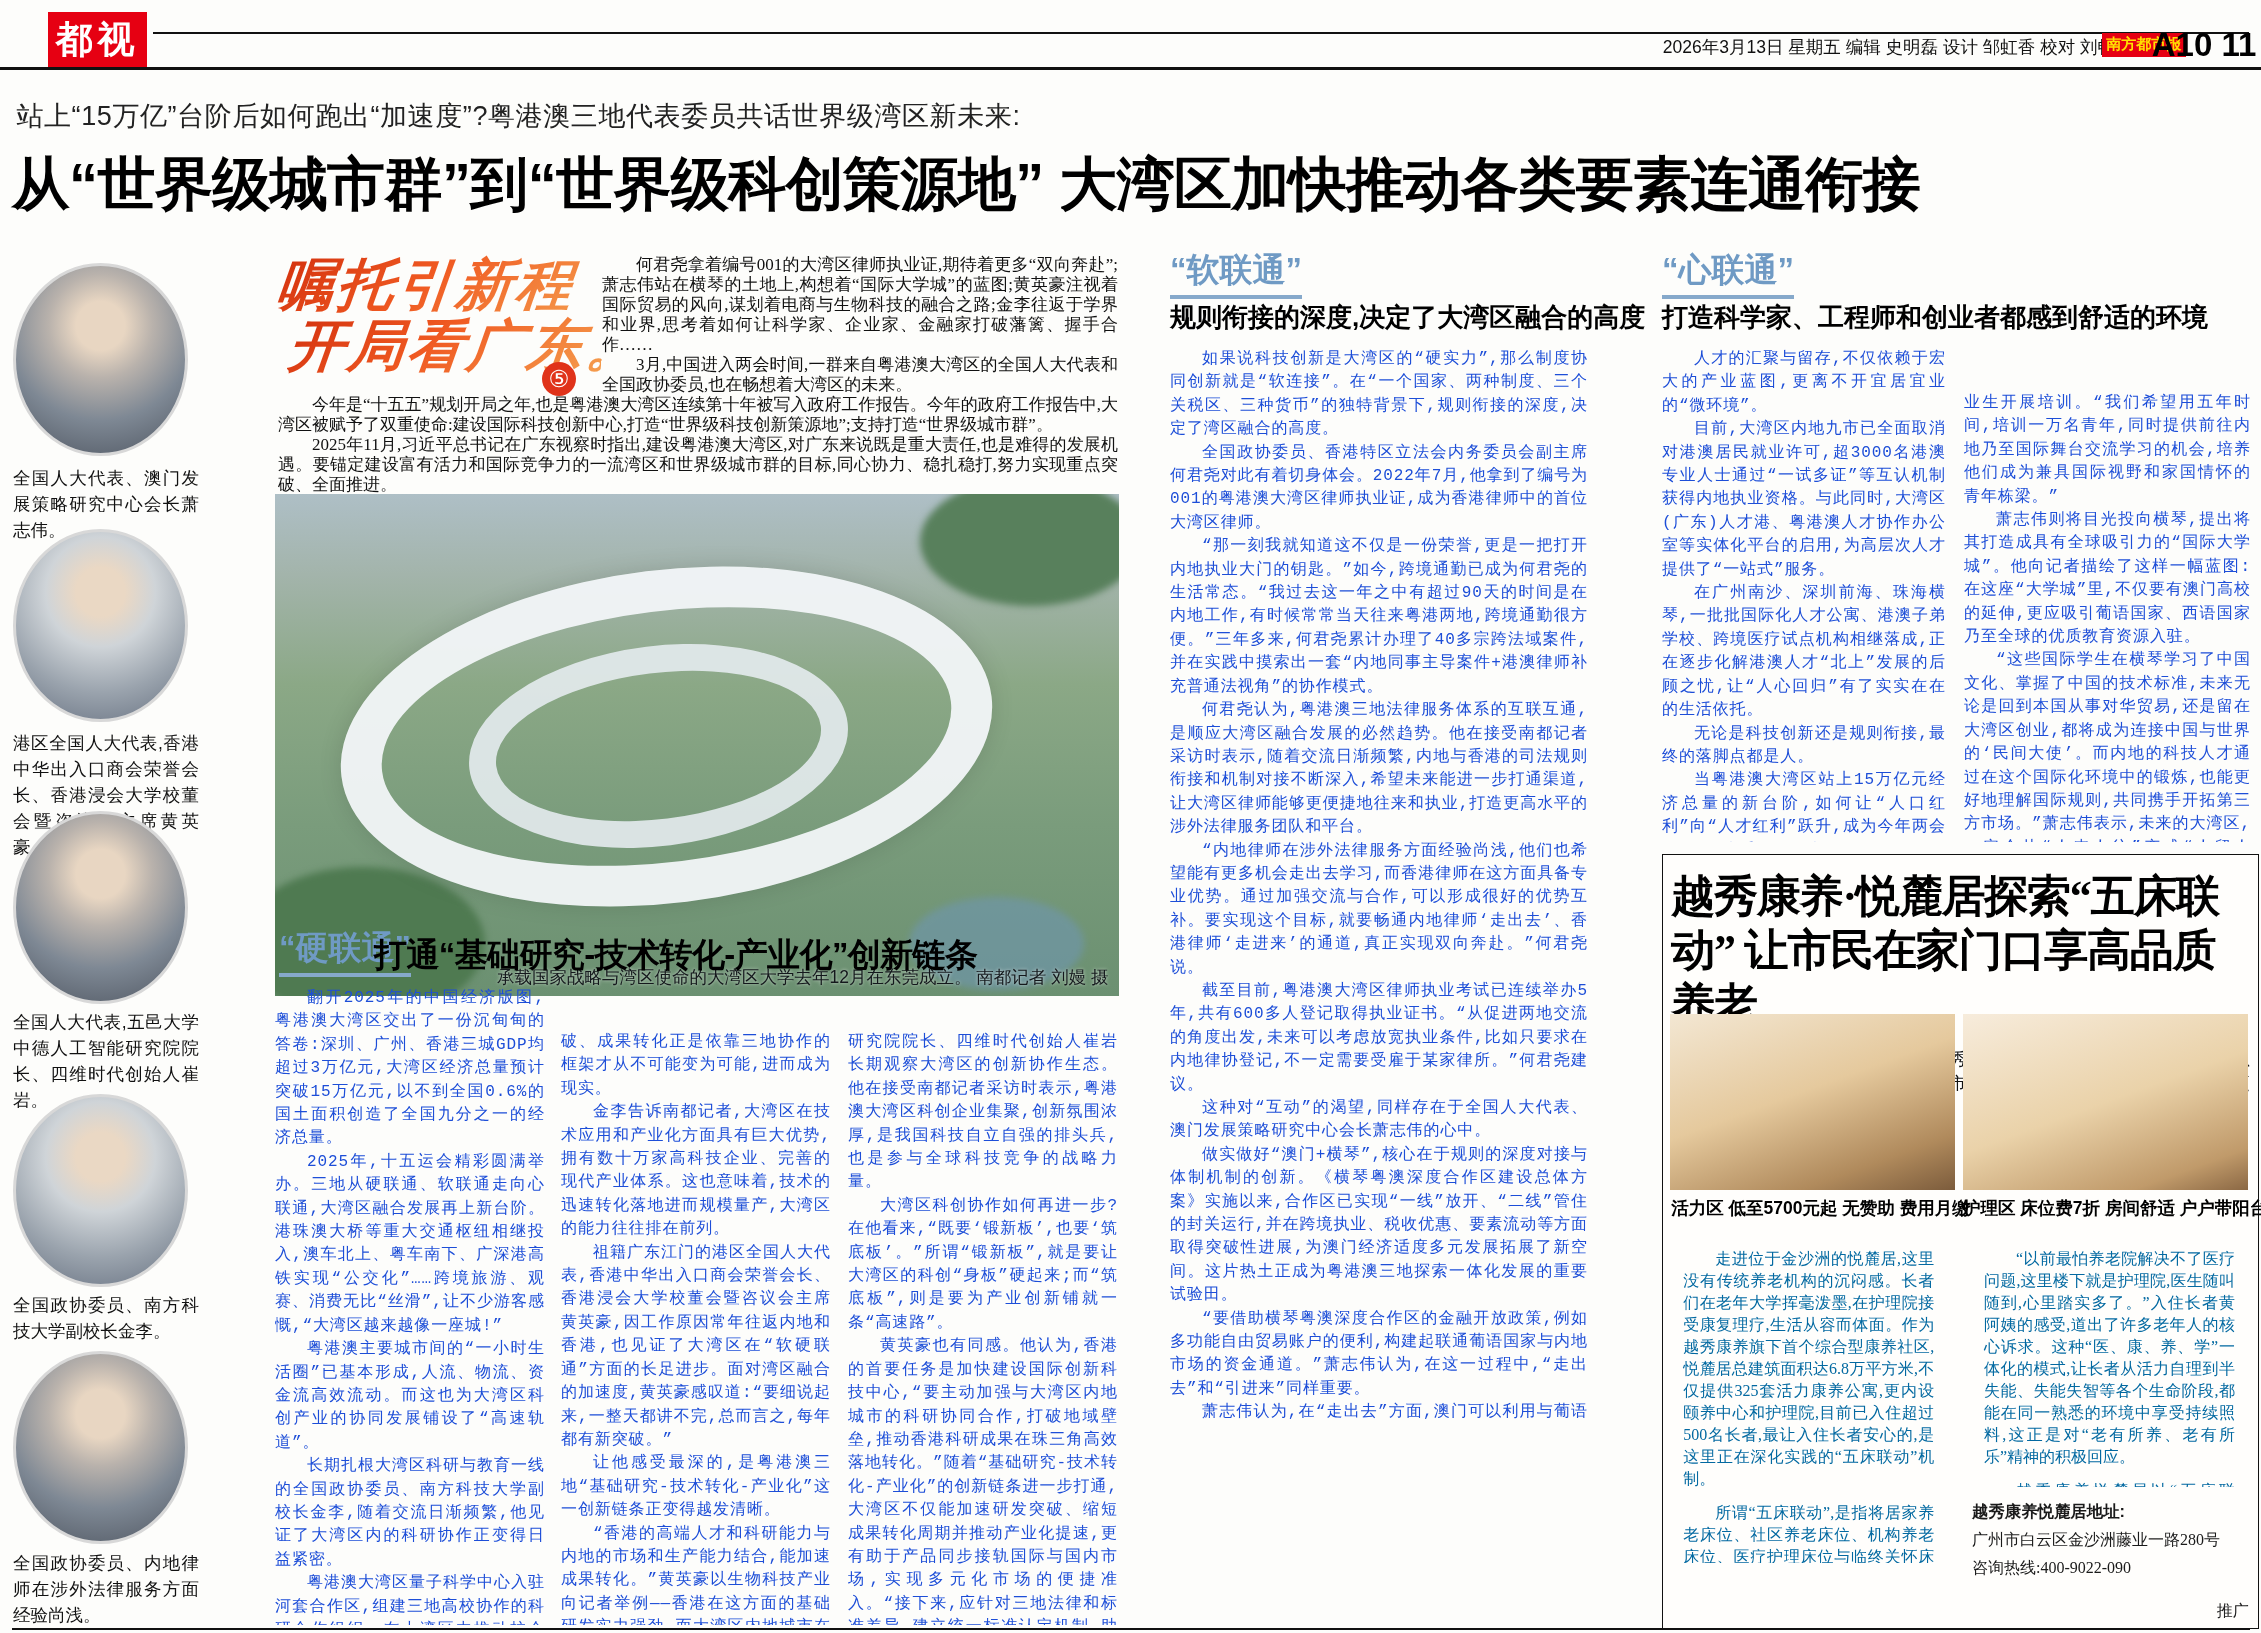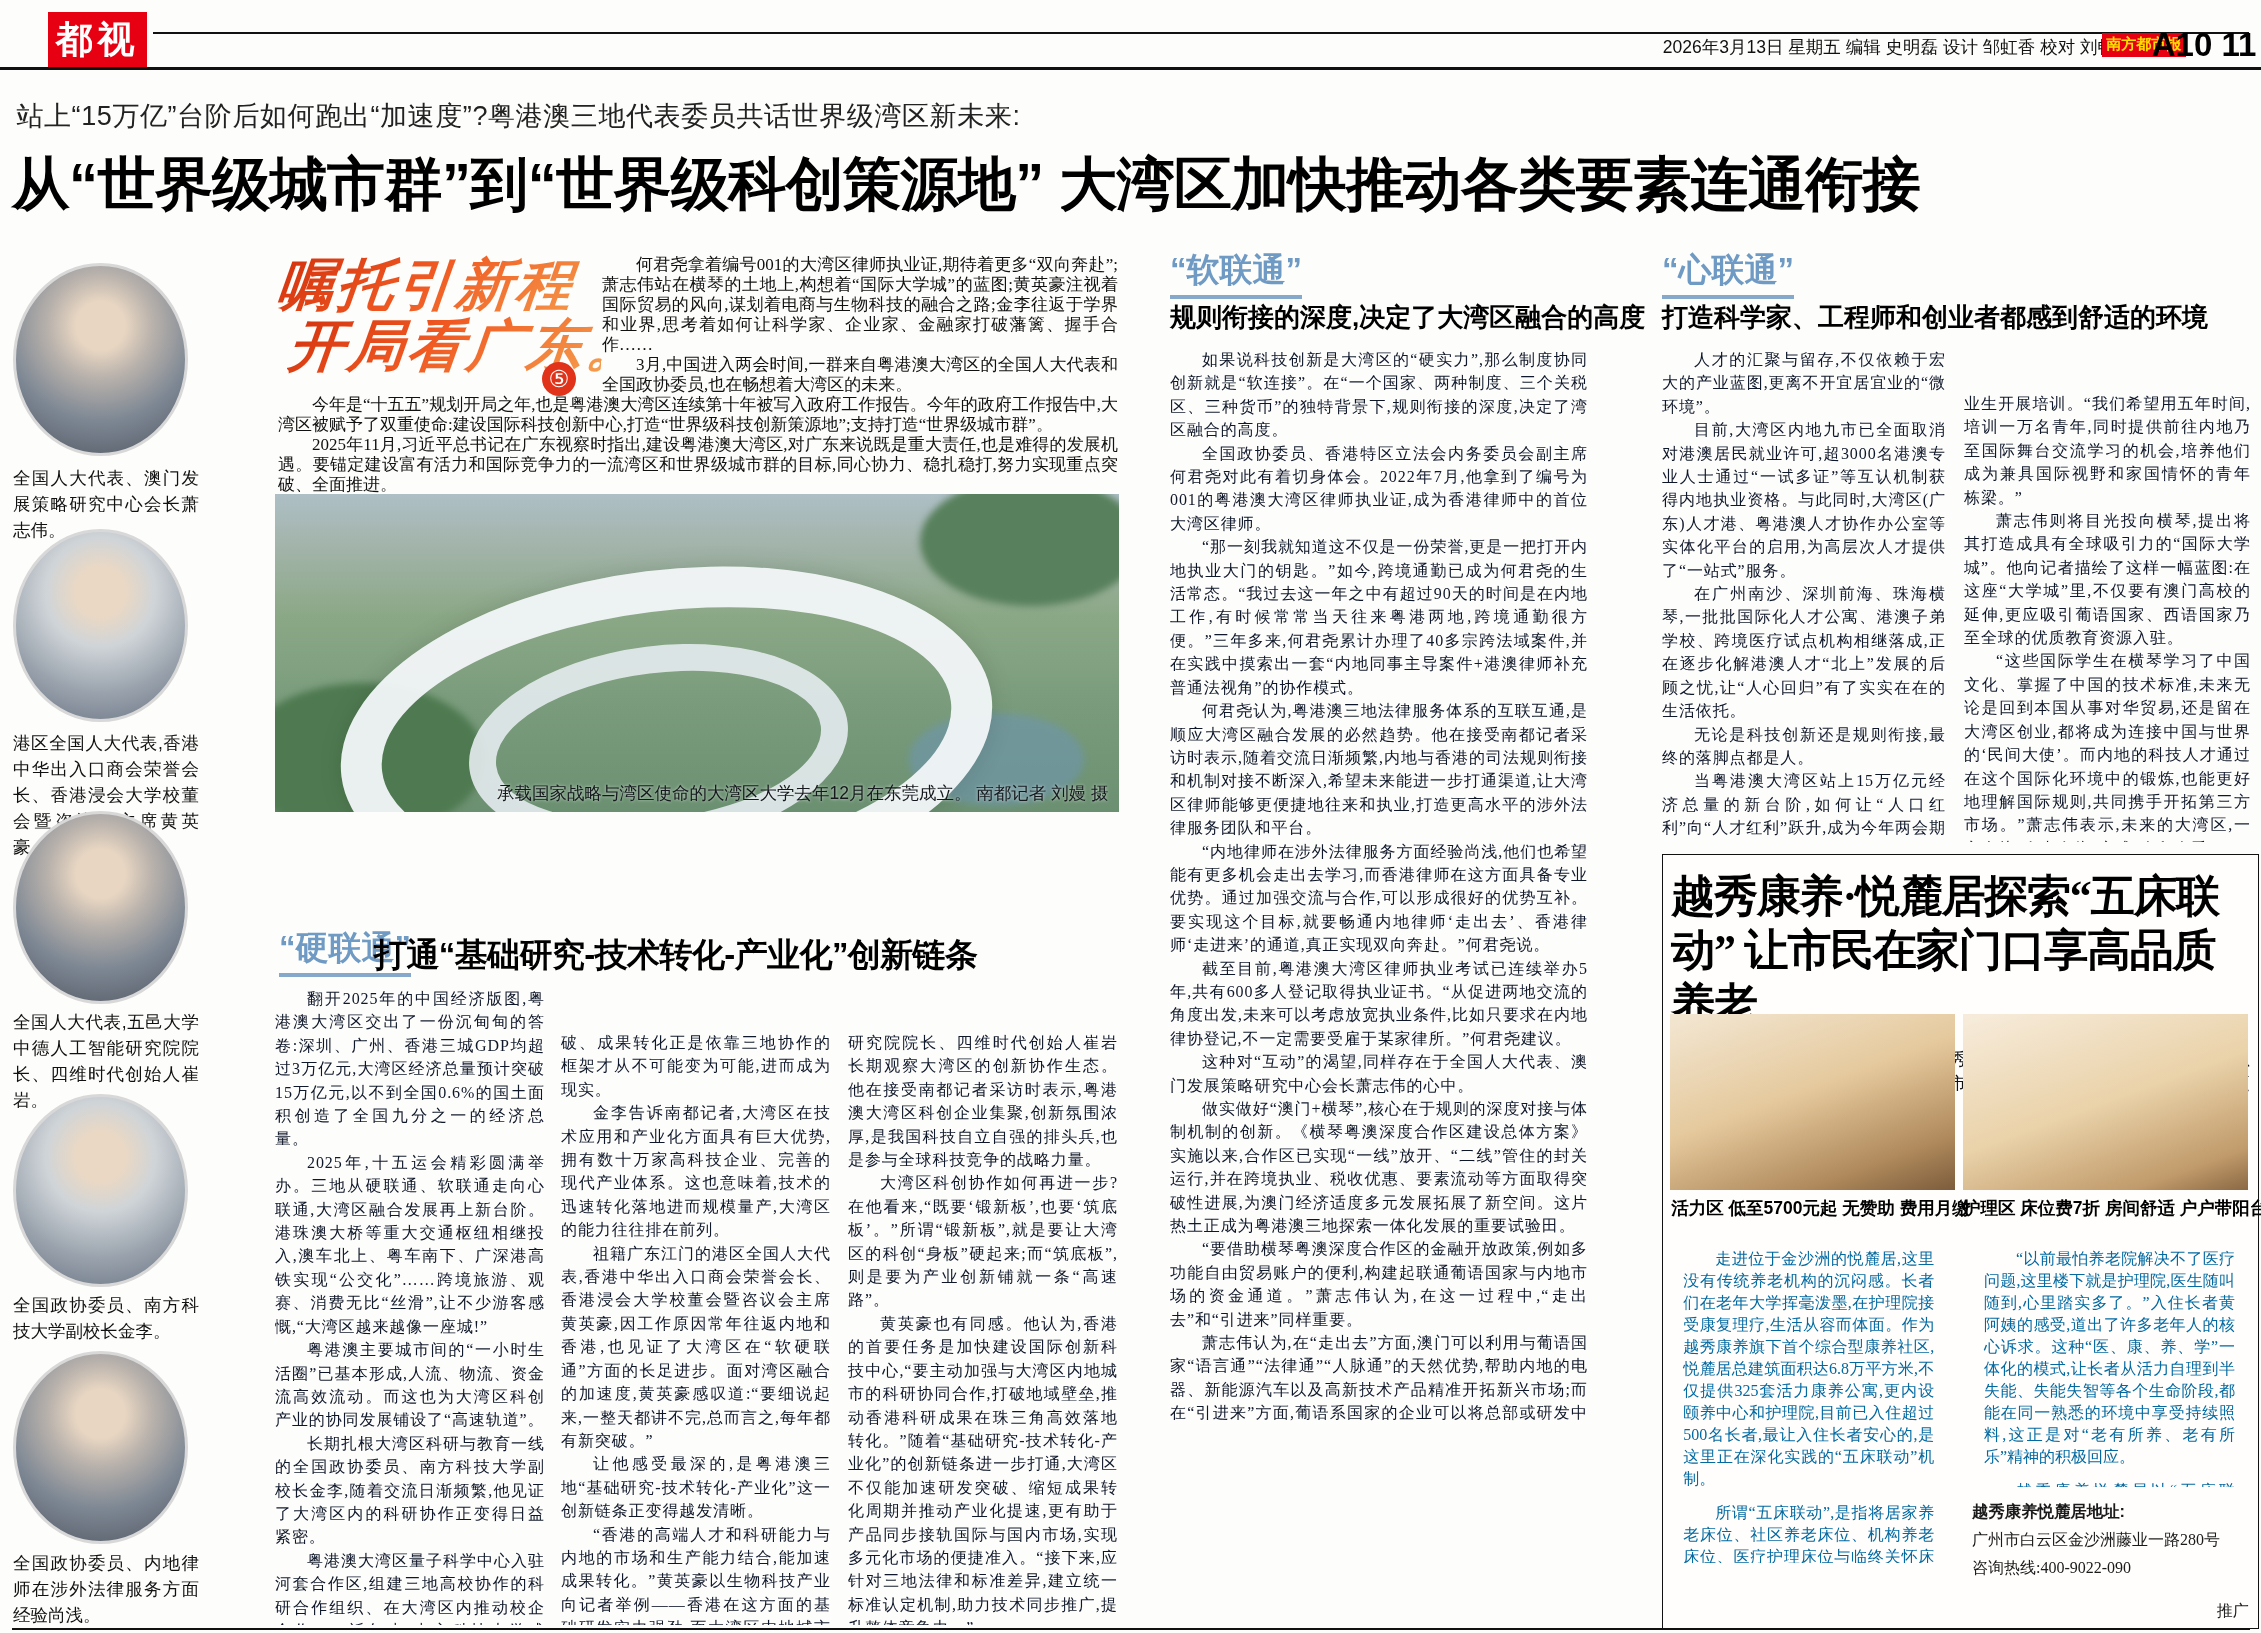--- a/index.html
+++ b/index.html
@@ -39,40 +39,40 @@
         background:linear-gradient(135deg,#d3310e 0%,#f05a22 45%,#f59e4e 100%);
         -webkit-background-clip:text;background-clip:text;color:transparent;
         transform:skewX(-6deg);white-space:nowrap;}
   .callig-line.l2{margin-left:10.5px;}
   #seal{position:absolute;right:26px;bottom:-4.7px;width:34px;height:34px;border-radius:50%;
         background:#e0331a;color:#fff;font-size:23.4px;line-height:34px;text-align:center;
         font-family:"Liberation Sans",sans-serif;}
   #intro-wrap p{margin:0;text-indent:2em;font-size:17px;line-height:20px;text-align:justify;
         font-family:"Liberation Serif",serif;color:#111;}
   
-  #main-photo{position:absolute;left:275px;top:494px;width:844px;height:318px;overflow:hidden;
+  #main-photo{position:absolute;left:275px;top:494px;width:844px;height:502px;overflow:hidden;
         background:linear-gradient(180deg,#aebfc6 0%,#a3b4ab 16%,#8ba886 38%,#7a9c7c 66%,#6b9071 100%);}
   .ring1{position:absolute;left:64px;top:76px;width:573px;height:251px;border-radius:50%;
         border:41px solid rgba(242,246,248,.95);transform:rotate(-7deg);
         box-shadow:0 0 23.4px rgba(0,0,0,.12);}
   .ring2{position:absolute;left:193px;top:152px;width:327px;height:146px;border-radius:50%;
         border:27px solid rgba(228,235,238,.9);transform:rotate(-7deg);}
   .blob{position:absolute;border-radius:50%;filter:blur(3.5px);}
   .b1{left:-35px;bottom:-23.4px;width:245px;height:152px;background:#4f7a51;}
   .b2{right:-23.4px;top:-17.5px;width:222px;height:129px;background:#58805c;}
   .b3{right:35px;bottom:5.8px;width:175px;height:93px;background:#6f96a8;opacity:.7;}
   #photo-caption{position:absolute;right:10.5px;bottom:7px;font-family:"Liberation Sans",sans-serif;
         font-size:17.5px;color:#14181c;text-shadow:0 0 3.5px rgba(255,255,255,.7);}
   
   .kicker{font-family:"Liberation Sans",sans-serif;font-weight:700;font-size:33px;color:#6f9ac4;
         display:inline-block;border-bottom:4.1px solid #86a9cb;padding-bottom:7px;line-height:1.1;}
   .sec-title{font-family:"Liberation Sans",sans-serif;font-weight:900;color:#000;}
   .col{position:absolute;overflow:hidden;}
   .col p{margin:0;text-indent:2em;font-size:16px;line-height:23.4px;text-align:justify;
-        letter-spacing:0.9px;color:#0f172a;}
+        letter-spacing:0.9px;color:#1d4ed8;font-family:Liberation Mono, monospace;}
   .col.cont p:first-child{text-indent:0;margin-top:44px;}
   
   #hard-head{position:absolute;left:279px;top:930px;width:836px;}
   #hard-title{position:absolute;left:374px;top:933px;font-size:33px;letter-spacing:-0.6px;white-space:nowrap;}
   
   #soft-kicker{position:absolute;left:1170px;top:252px;}
   #soft-title{position:absolute;left:1170px;top:300px;font-size:26px;white-space:nowrap;}
   #heart-kicker{position:absolute;left:1662px;top:252px;}
   #heart-title{position:absolute;left:1662px;top:300px;font-size:26px;white-space:nowrap;}
   

